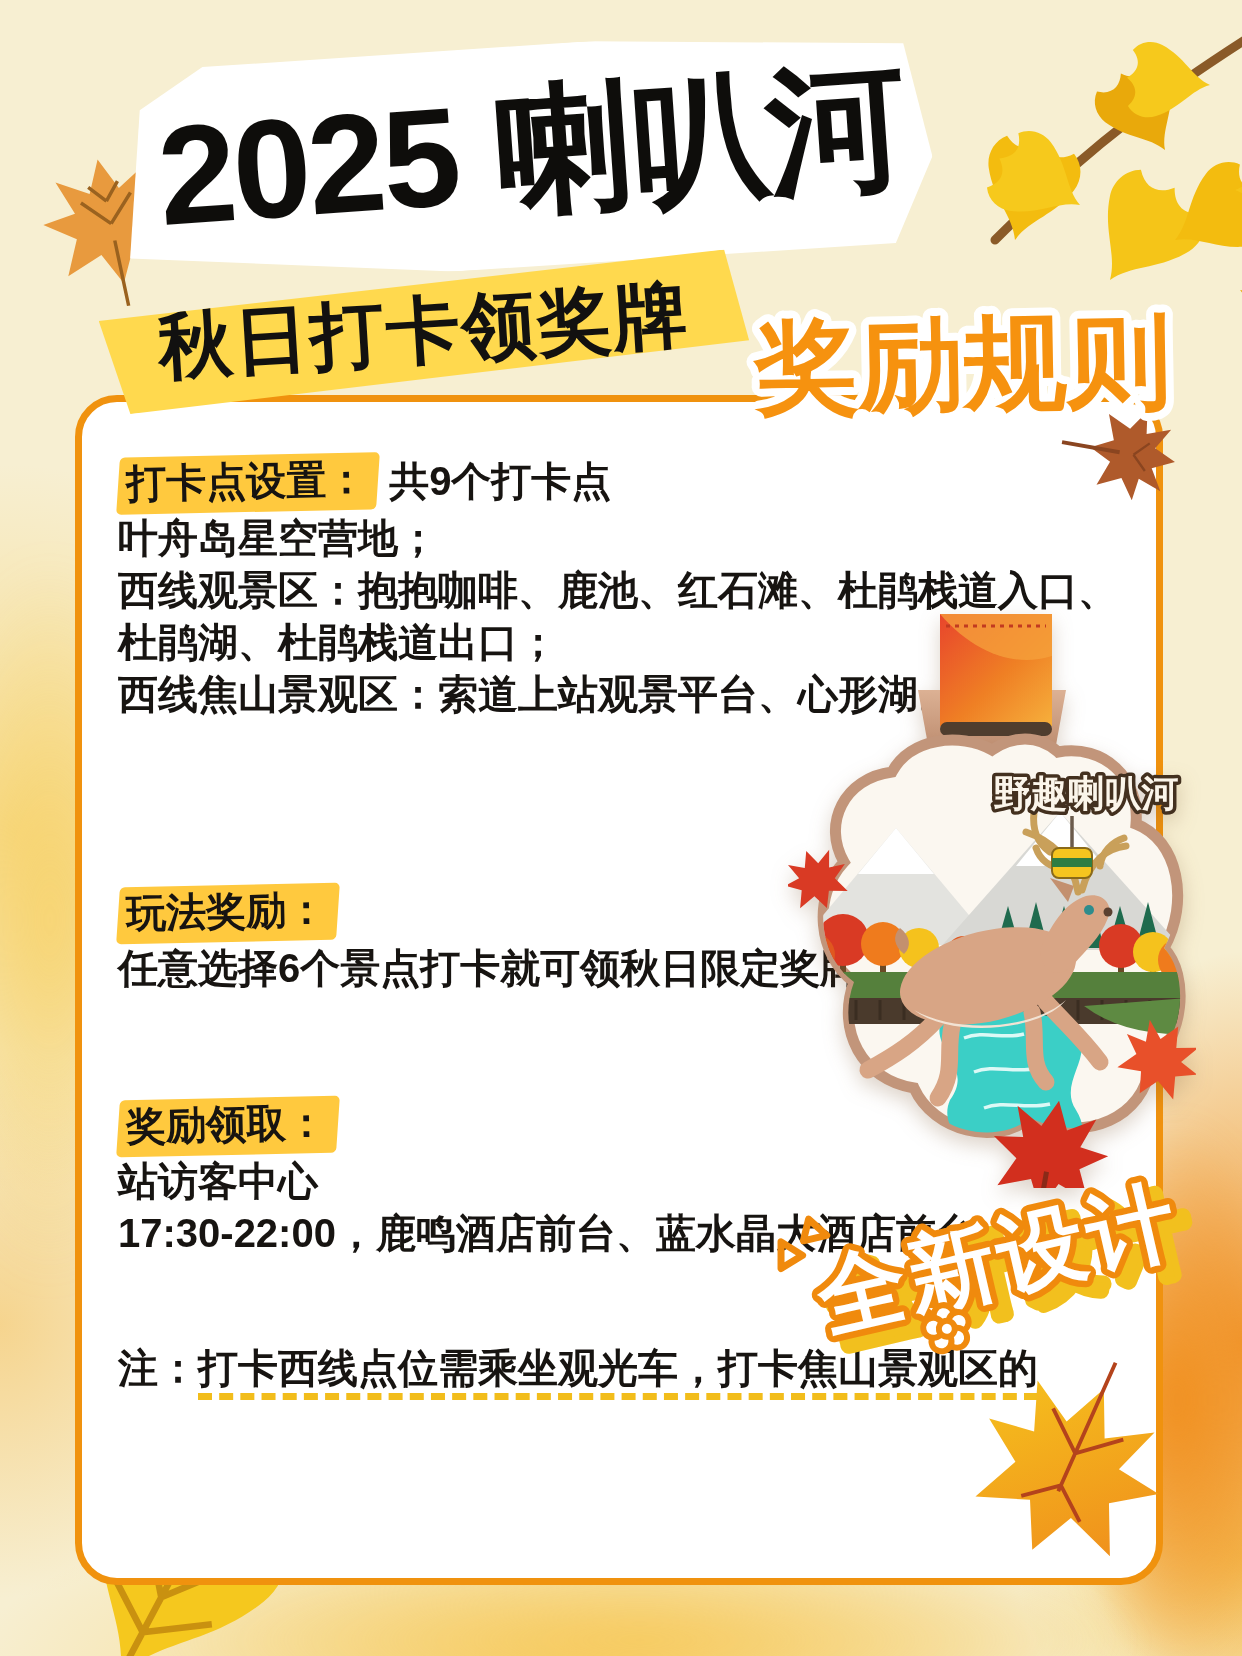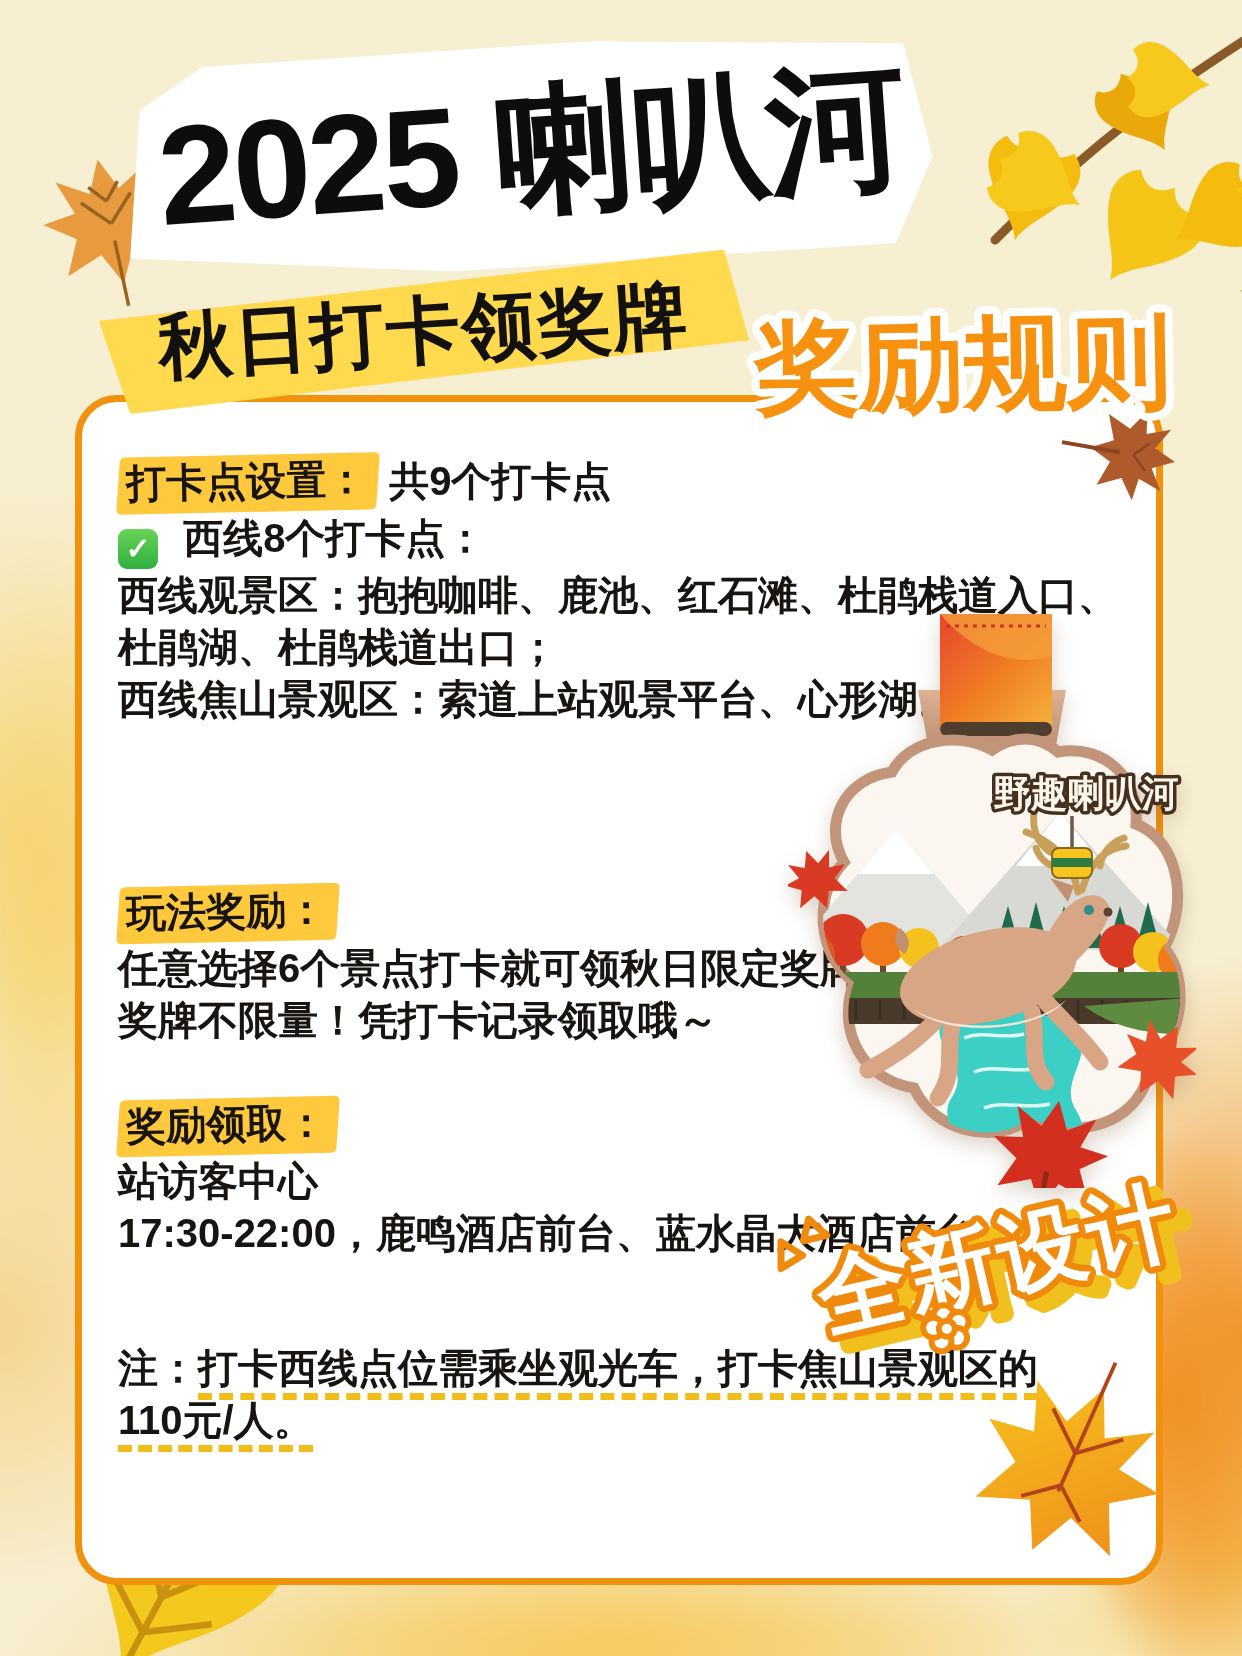--- a/index.html
+++ b/index.html
@@ -83,50 +83,45 @@
     </g>
   </svg>
 
   <div class="card">
 
     <div class="block" style="top:53px">
       <div class="line">
         <span class="hl"><span>打卡点设置：</span></span>
         <span>共9个打卡点</span>
       </div>
-      <div class="line">
-        <span class="chk">✓</span>
-        <span>西线8个打卡点：</span>
-      </div>
+      <div class="line">叶舟岛星空营地；</div>
       <div class="line">西线观景区：抱抱咖啡、鹿池、红石滩、杜鹃栈道入口、</div>
       <div class="line">杜鹃湖、杜鹃栈道出口；</div>
       <div class="line">西线焦山景观区：索道上站观景平台、心形湖。</div>
     </div>
 
     <div class="block" style="top:483px">
       <div class="line">
         <span class="hl"><span>玩法奖励：</span></span>
       </div>
       <div class="line">任意选择6个景点打卡就可领秋日限定奖牌啦！</div>
-      <div class="line">奖牌不限量！凭打卡记录领取哦～</div>
     </div>
 
     <div class="block" style="top:696px">
       <div class="line">
         <span class="hl"><span>奖励领取：</span></span>
       </div>
       <div class="line">站访客中心</div>
       <div class="line">17:30-22:00，鹿鸣酒店前台、蓝水晶大酒店前台</div>
     </div>
 
     <div class="block" style="top:940px">
       <div class="line">
         <span>注：</span><span class="dash">打卡西线点位需乘坐观光车，打卡焦山景观区的</span>
       </div>
-      <div class="line"><span class="dash">110元/人。</span></div>
     </div>
   </div>
 
   <svg class="abs z1" style="left:845px;top:-10px;overflow:visible" width="397" height="340">
     <path d="M400,50 C330,95 250,150 150,250" stroke="#8A5A28" stroke-width="9" fill="none" stroke-linecap="round"></path>
     <g transform="translate(170,250) rotate(15) scale(1.05)">
         <use href="#ginkgo" fill="#F3BC0F"></use>
       </g>
     <g transform="translate(235,215) rotate(-60) scale(0.95)">
         <use href="#ginkgo" fill="#F6C91C"></use>

